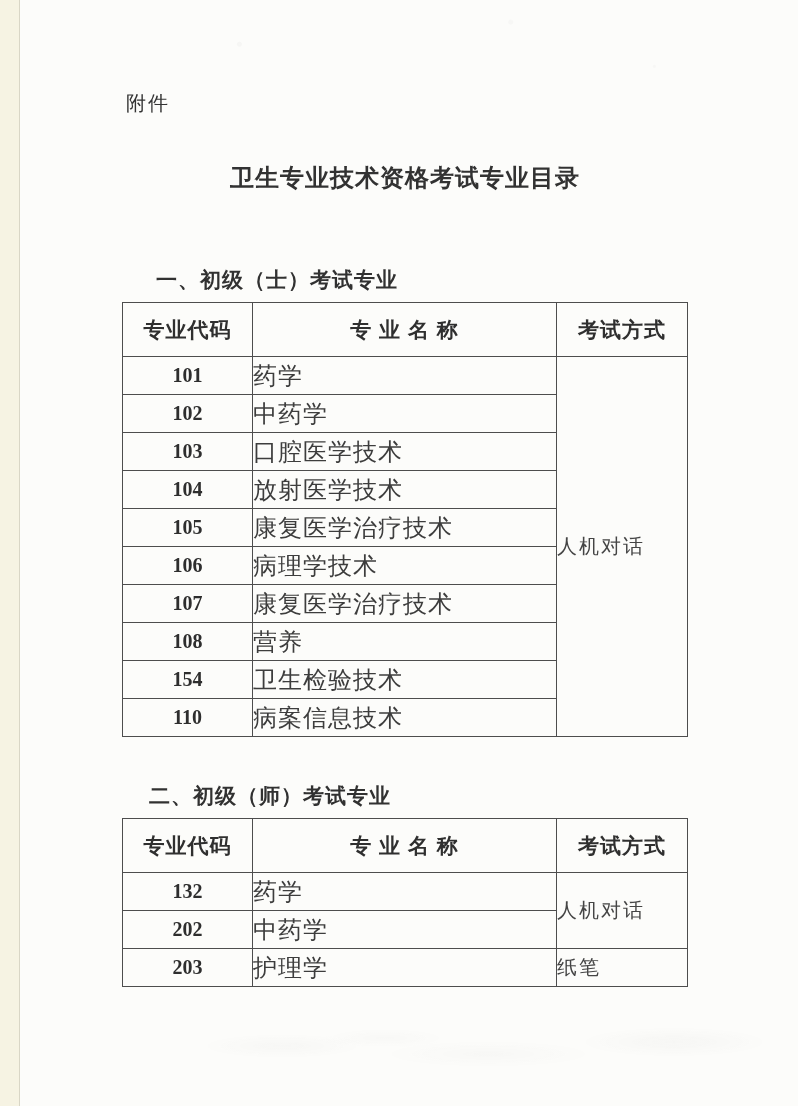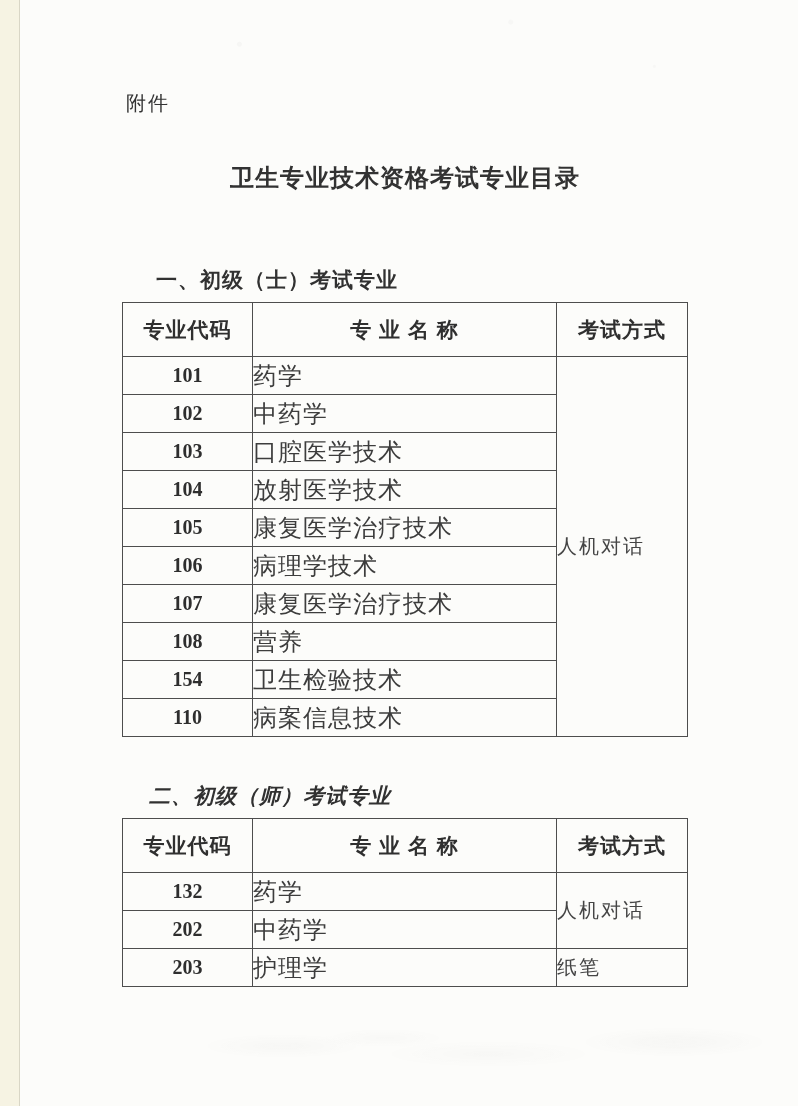--- a/index.html
+++ b/index.html
@@ -32,21 +32,21 @@
     text-align:center;font-size:24px;font-weight:600;
     letter-spacing:1px;color:#323232;
     font-family:"Liberation Serif", serif;
   }
   .sec-heading{
     position:absolute;
     font-family:"Liberation Sans", sans-serif;
     font-weight:bold;font-size:21px;letter-spacing:1px;color:#313131;
   }
   .sec1-heading{left:156px;top:266px;}
-  .sec2-heading{left:149px;top:782px;font-style:italic;}
+  .sec2-heading{left:149px;top:782px;}
   table.majors{
     position:absolute;left:122px;
     border-collapse:collapse;table-layout:fixed;
     background:transparent;
   }
   .table1{top:302px;}
   .table2{top:818px;}
   table.majors col.c-code{width:130px;}
   table.majors col.c-name{width:304px;}
   table.majors col.c-method{width:131px;}

